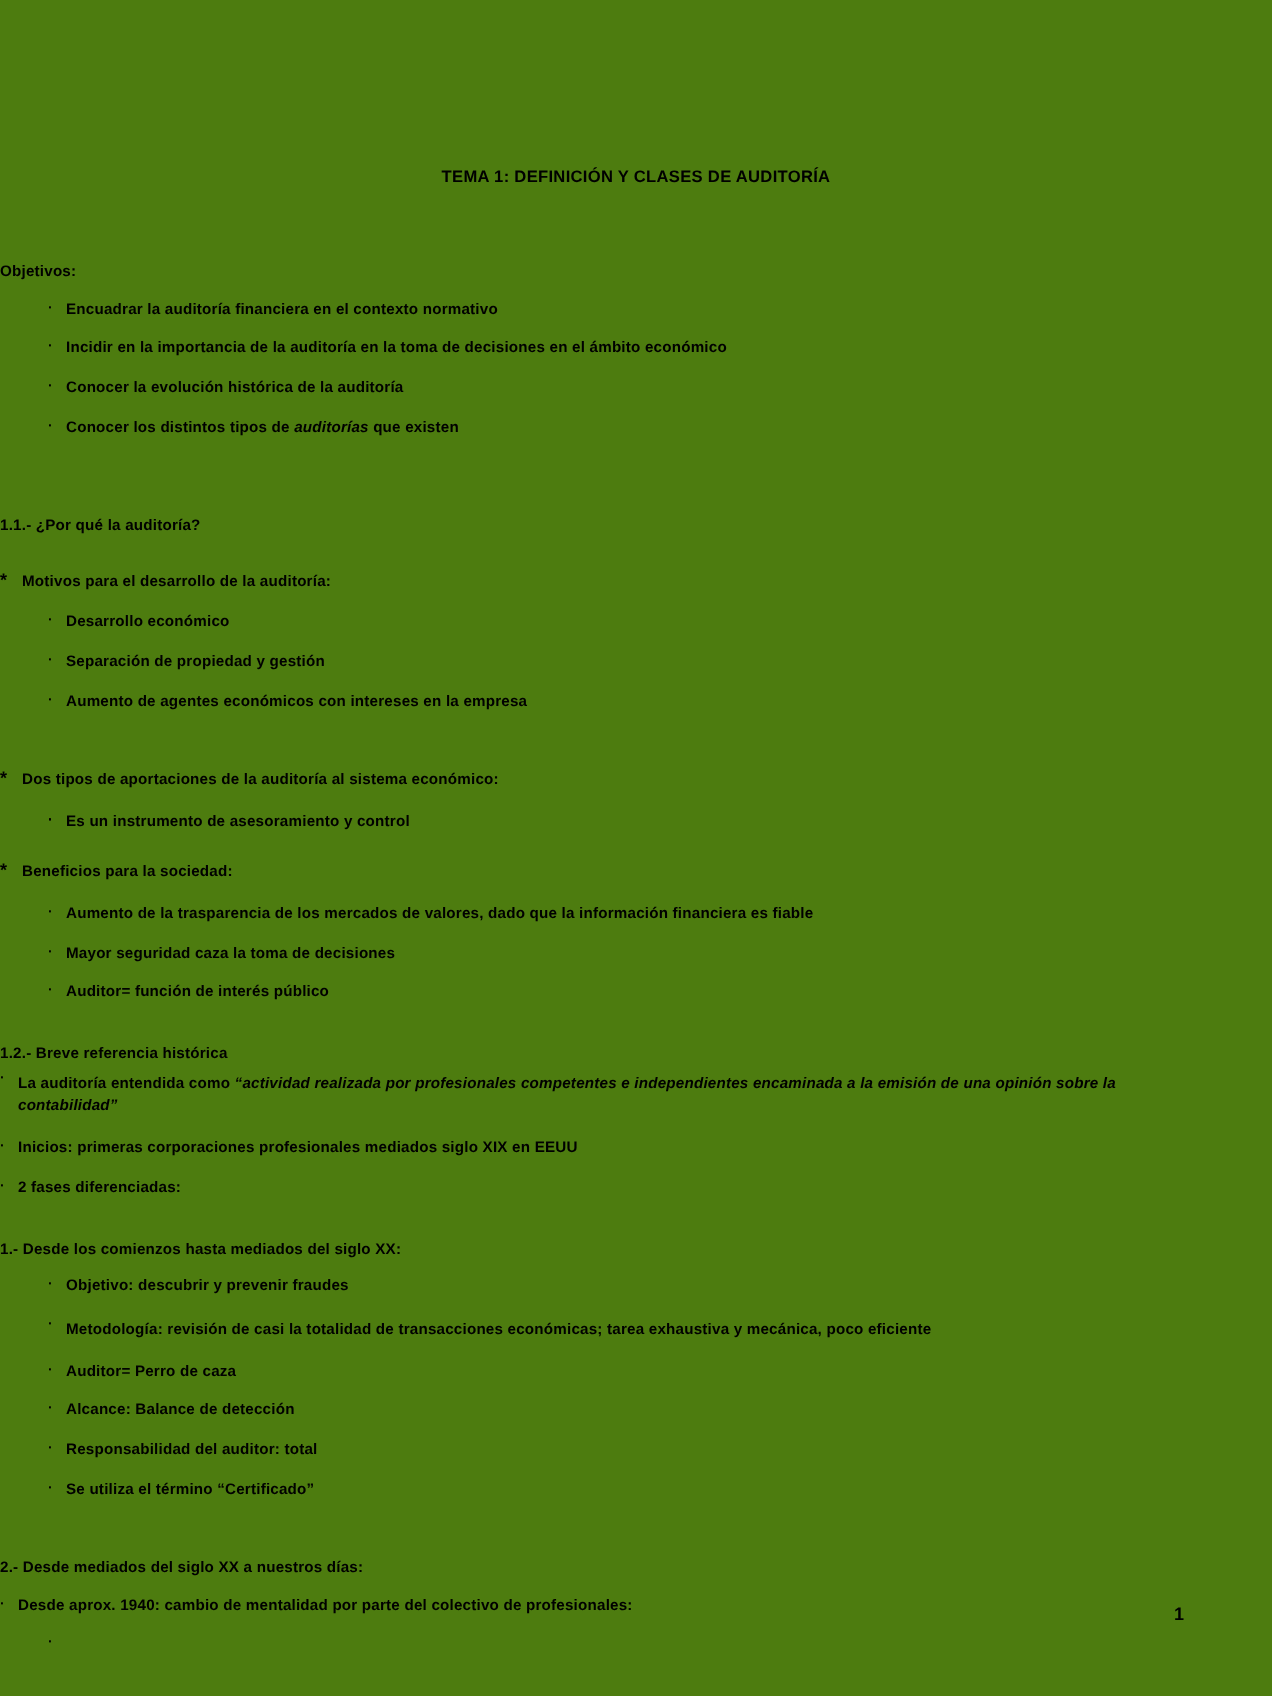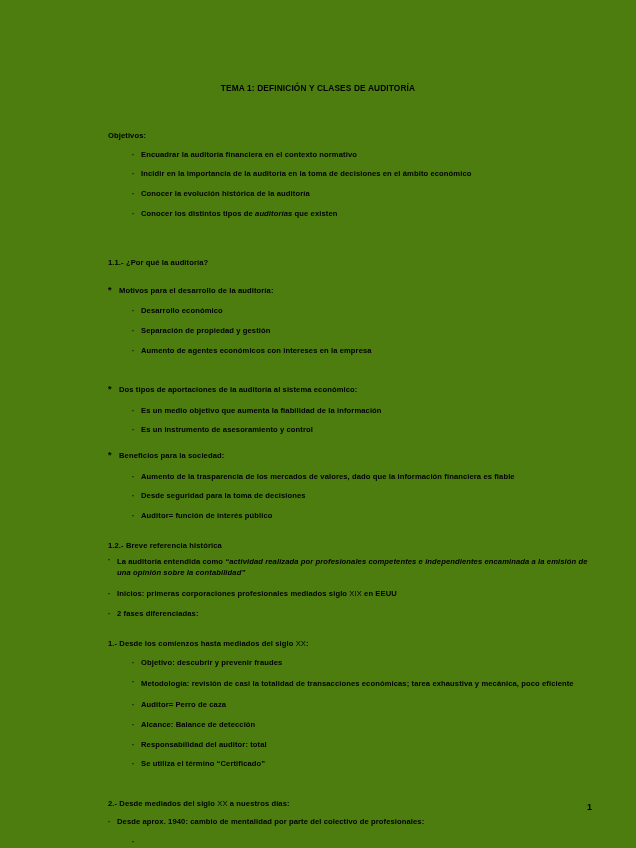--- a/index.html
+++ b/index.html
@@ -25,24 +25,22 @@
   .doc-title {
     text-align: center;
     font-size: 8.3px;
     font-weight: bold;
     letter-spacing: 0.15px;
     margin: 0;
     padding-top: 84px;
     line-height: 1;
   }
   .body-area {
-    padding-left: 64px;
     padding-right: 46px;
     padding-top: 0;
-    margin-left: 44px;
   }
   .block {
     margin: 0;
     padding: 0;
   }
   .heading {
     font-size: 7.6px;
     font-weight: bold;
     line-height: 1;
     margin: 0;
@@ -98,21 +96,21 @@
   }
   li.dot1 > .bullet {
     position: absolute;
     left: 0;
     top: 0;
     font-size: 7px;
     line-height: 1;
   }
   .txt { display: inline; }
   .it { font-style: italic; }
-  .thin { font-weight: normal; }
+  .thin { font-weight: bold; }
   .wrap2 {
     line-height: 1.45;
     display: block;
   }
   .just {
     text-align: justify;
     line-height: 1.45;
     display: block;
   }
   .gap-xs { height: 6px; }
@@ -192,42 +190,41 @@
 
         <div class="gap-m"></div>
 
         <li class="item star">
           <span class="bullet">*</span>
           <span class="txt">Dos tipos de aportaciones de la auditoría al sistema económico:</span>
         </li>
         <ul class="lvl2">
           <li class="item dot1">
             <span class="bullet">·</span>
-            <span class="txt">Es un medio objetivo que aumenta la fiabilidad de la información</span>
           </li>
           <li class="item dot1">
             <span class="bullet">·</span>
             <span class="txt">Es un instrumento de asesoramiento y control</span>
           </li>
         </ul>
 
         <div class="gap-xs"></div>
 
         <li class="item star">
           <span class="bullet">*</span>
           <span class="txt">Beneficios para la sociedad:</span>
         </li>
         <ul class="lvl2">
           <li class="item dot1">
             <span class="bullet">·</span>
             <span class="txt">Aumento de la trasparencia de los mercados de valores, dado que la información financiera es fiable</span>
           </li>
           <li class="item dot1">
             <span class="bullet">·</span>
-            <span class="txt">Desde seguridad para la toma de decisiones</span>
+            <span class="txt">Mayor seguridad caza la toma de decisiones</span>
           </li>
           <li class="item dot1">
             <span class="bullet">·</span>
             <span class="txt">Auditor= función de interés público</span>
           </li>
         </ul>
 
       </ul>
     </div>
 

